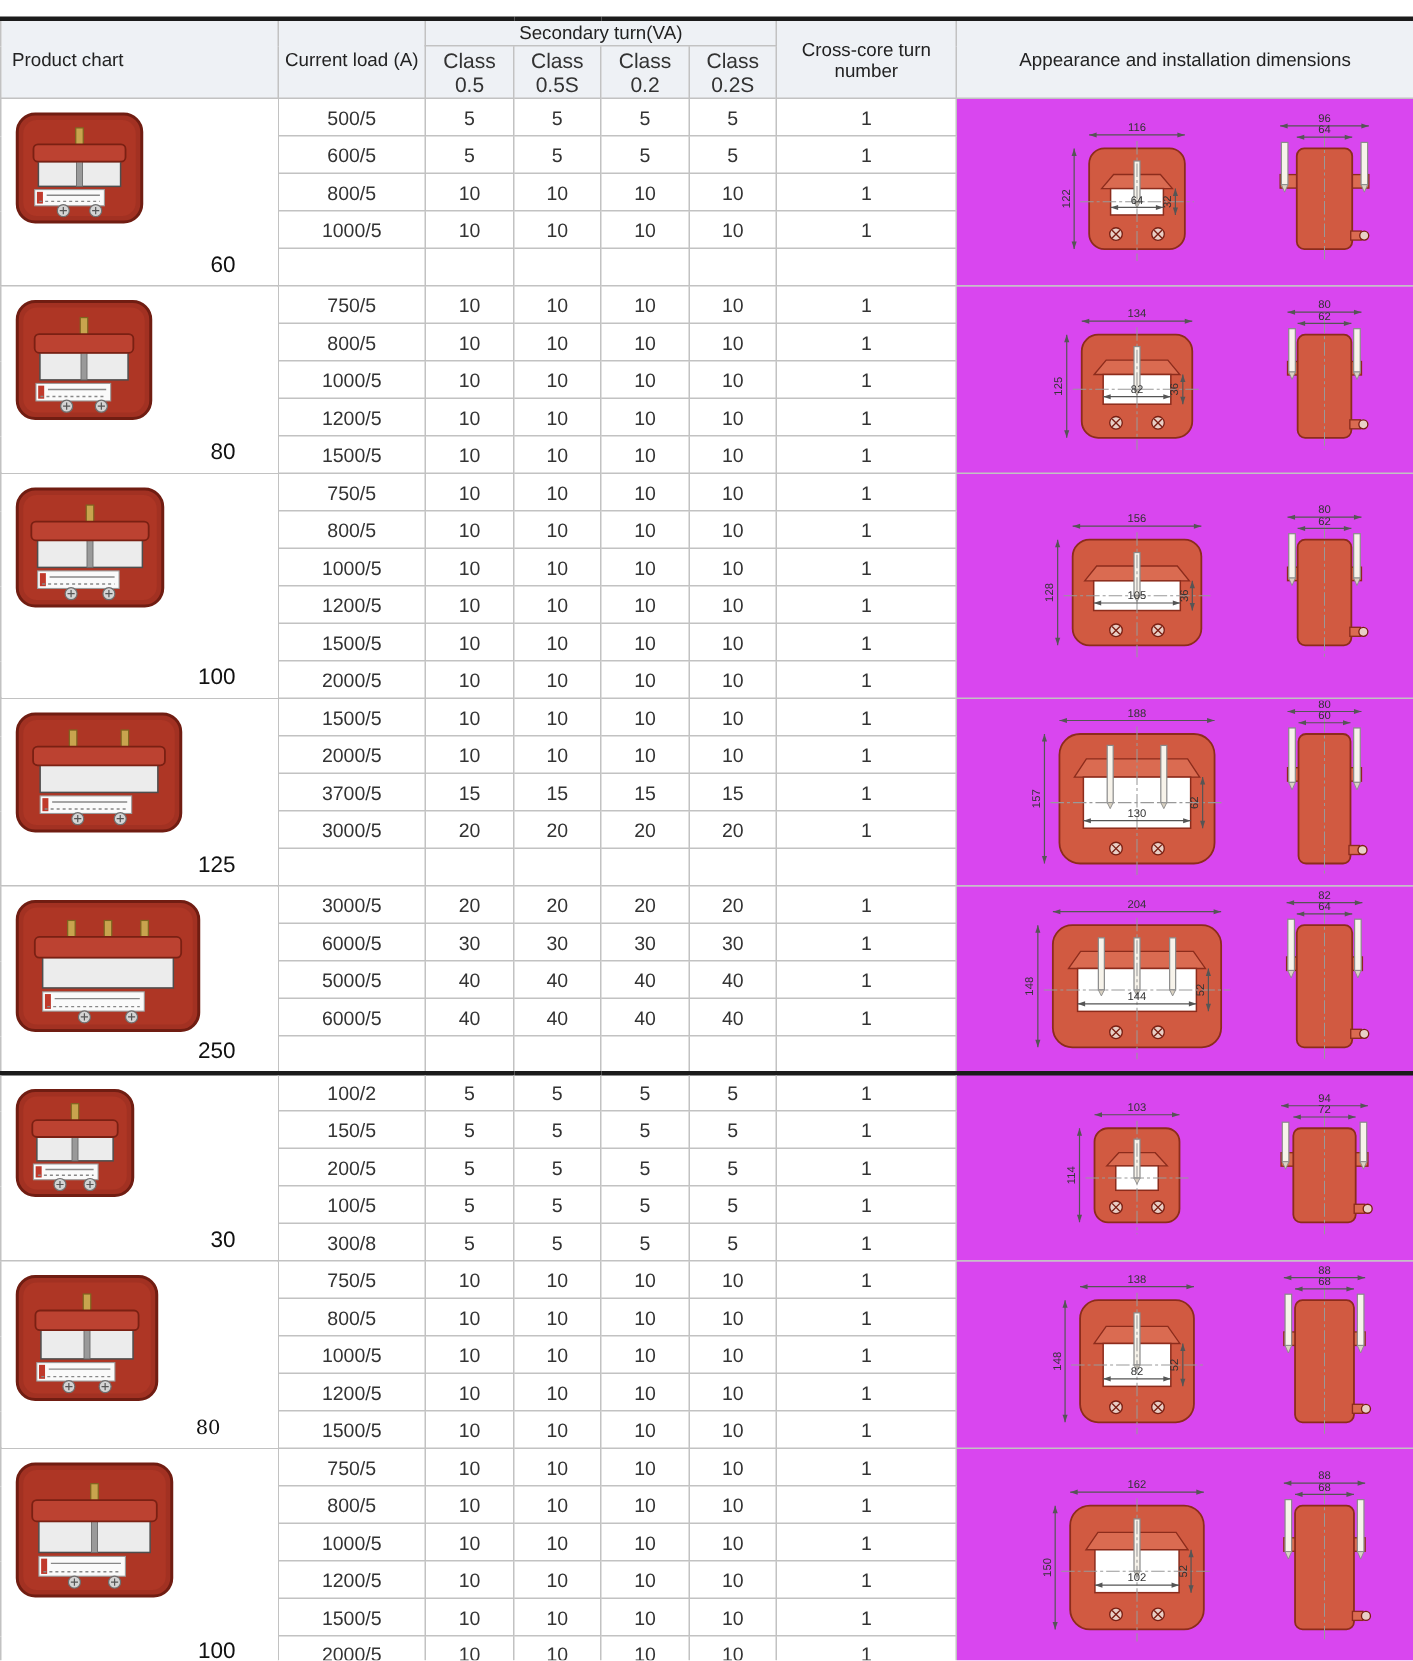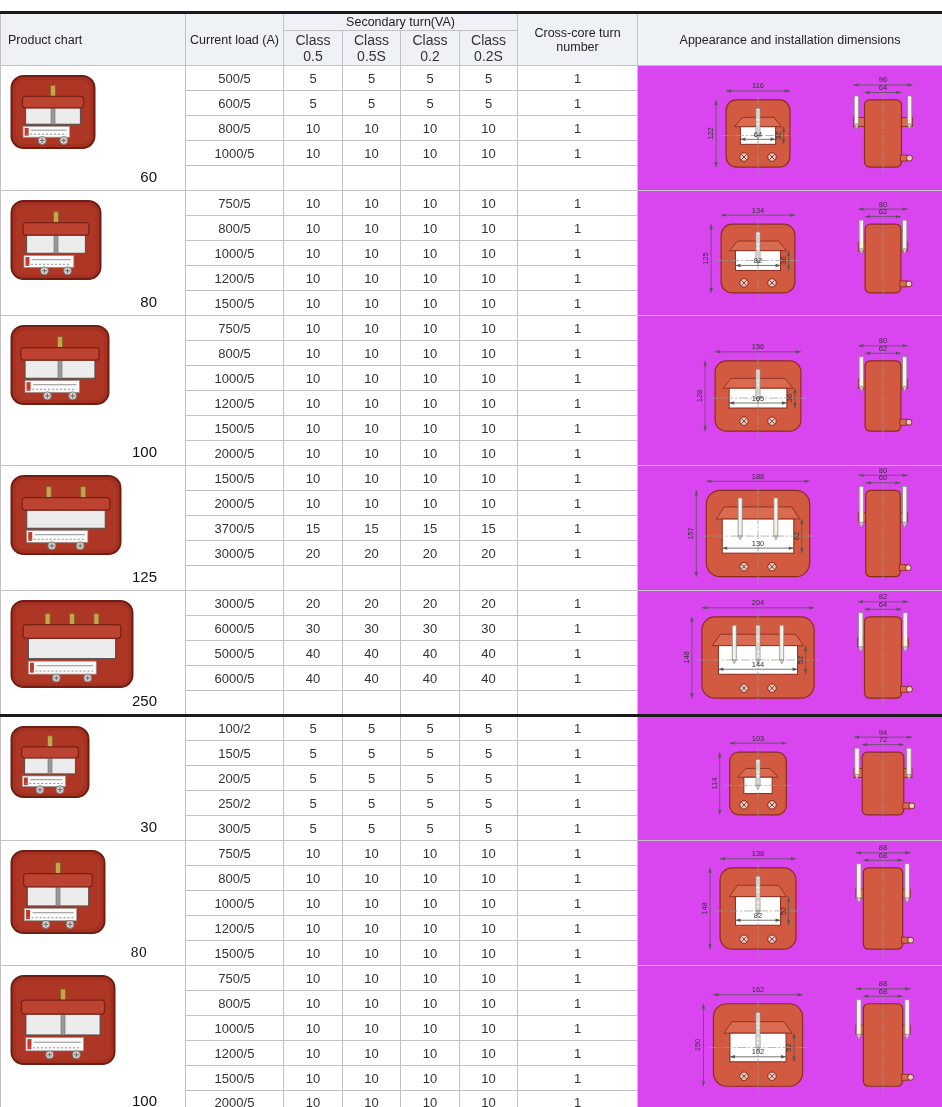--- a/index.html
+++ b/index.html
@@ -710,29 +710,29 @@
         </tr>
         <tr>
           <td class="data">200/5</td>
           <td class="data">5</td>
           <td class="data">5</td>
           <td class="data">5</td>
           <td class="data">5</td>
           <td class="data">1</td>
         </tr>
         <tr>
-          <td class="data">250/2</td>
-          <td class="data">5</td>
-          <td class="data">5</td>
-          <td class="data">5</td>
-          <td class="data">5</td>
-          <td class="data">1</td>
-        </tr>
-        <tr>
-          <td class="data">300/5</td>
+          <td class="data">100/5</td>
+          <td class="data">5</td>
+          <td class="data">5</td>
+          <td class="data">5</td>
+          <td class="data">5</td>
+          <td class="data">1</td>
+        </tr>
+        <tr>
+          <td class="data">300/8</td>
           <td class="data">5</td>
           <td class="data">5</td>
           <td class="data">5</td>
           <td class="data">5</td>
           <td class="data">1</td>
         </tr>
       </tbody>
       <tbody class="serif">
         <tr>
           <td class="product-cell" rowspan="5">

